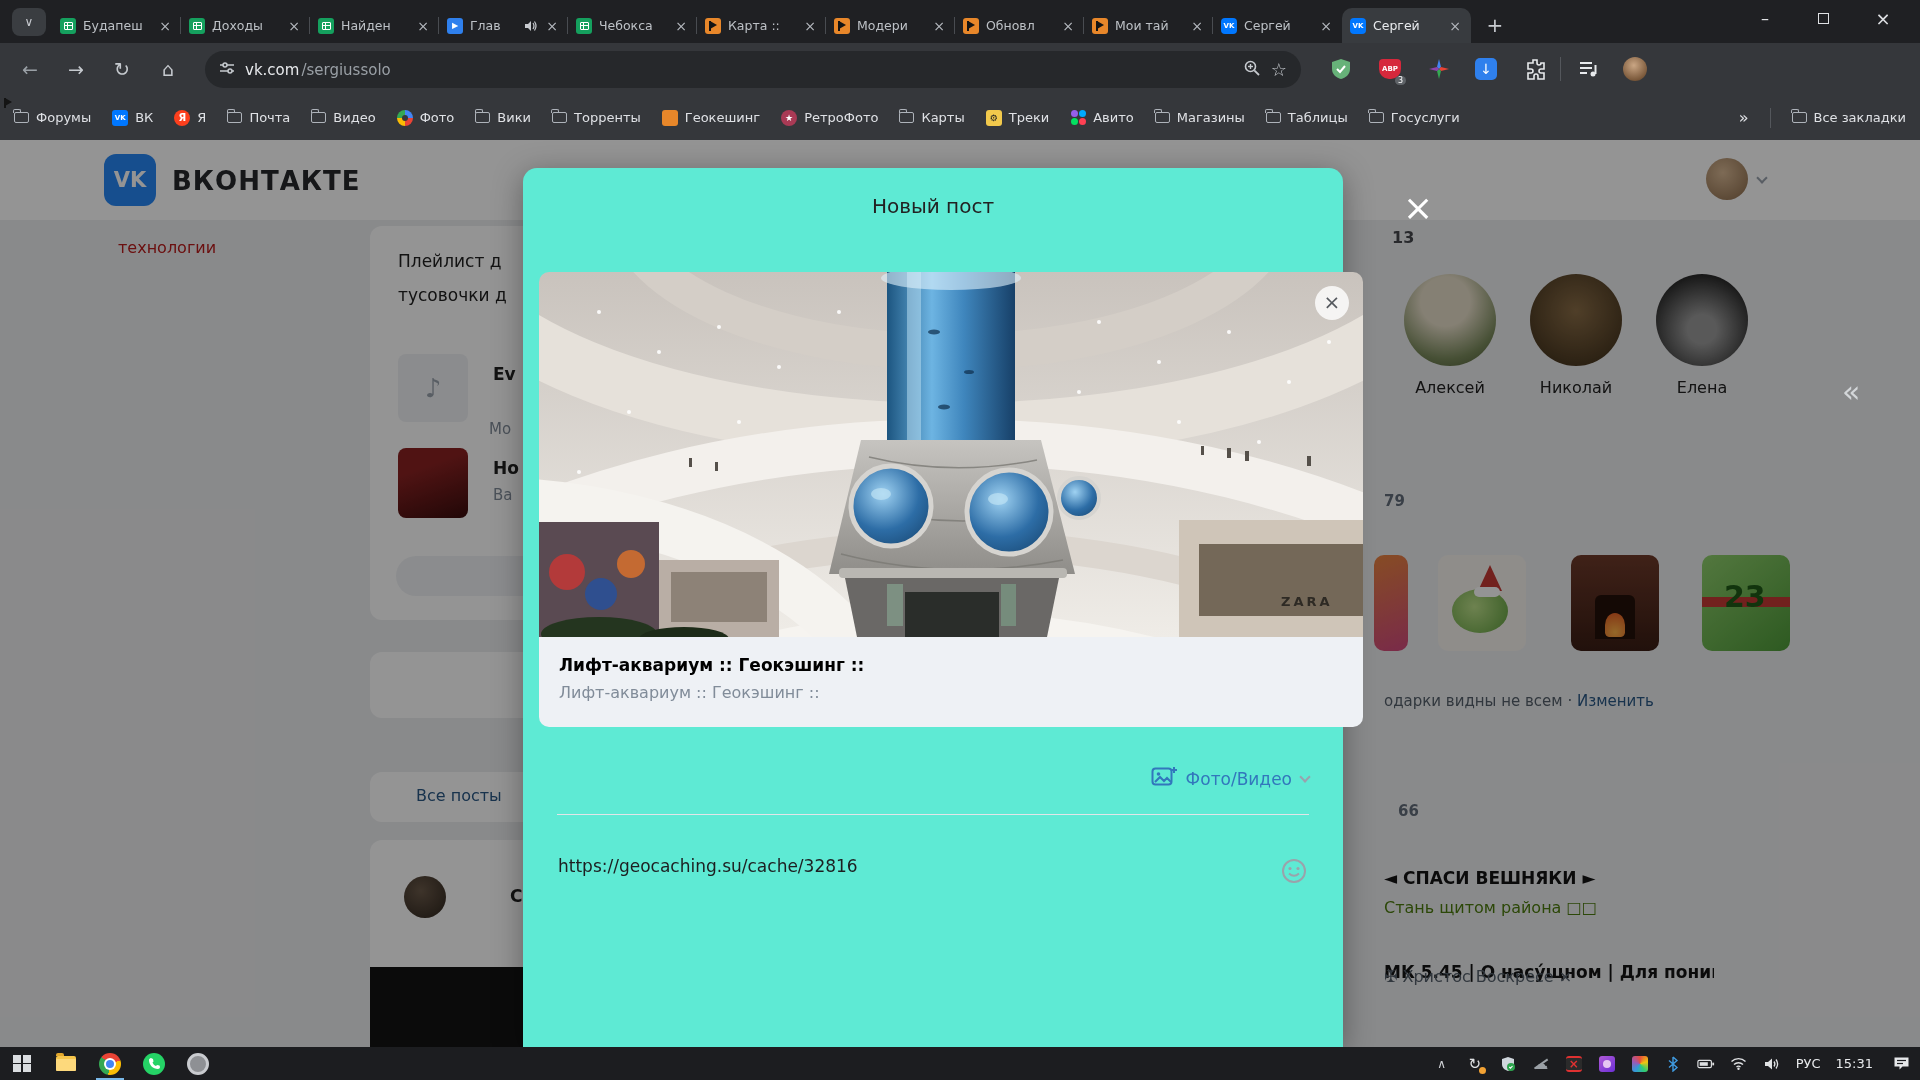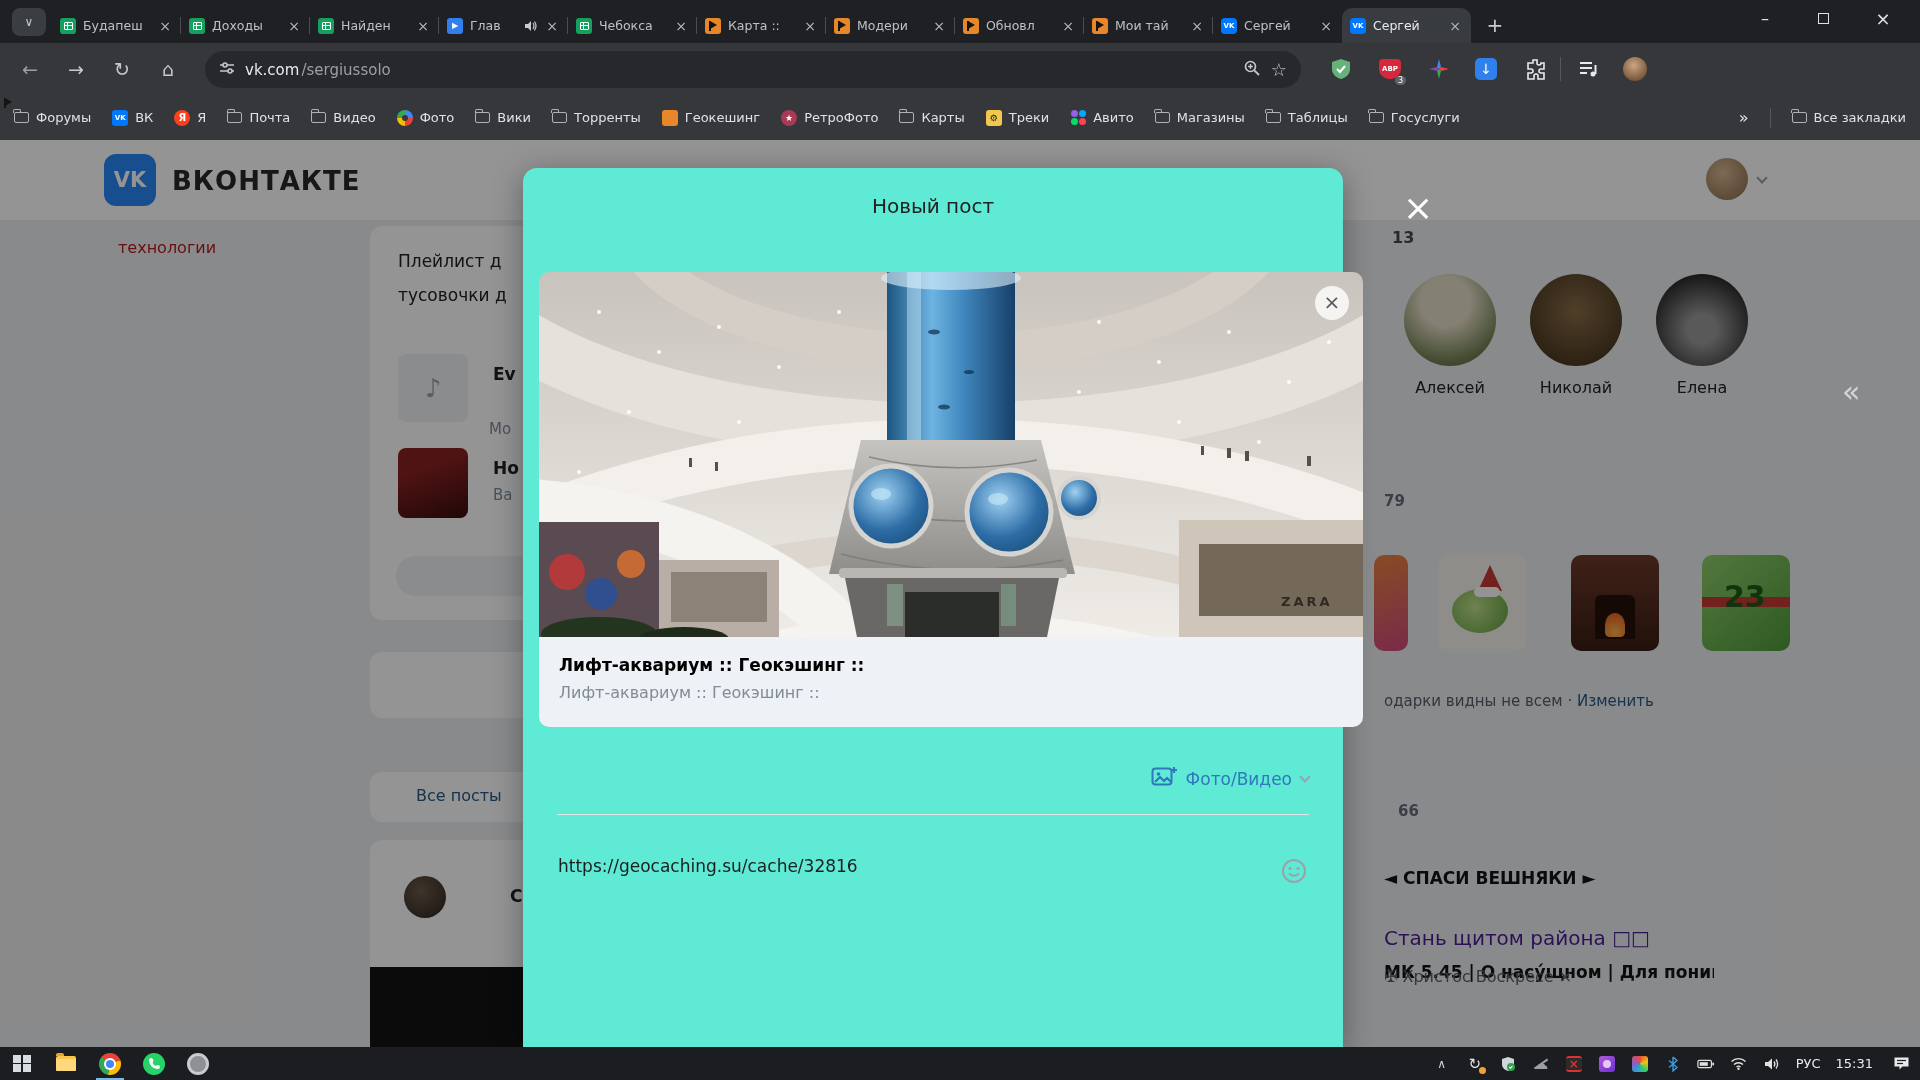--- a/index.html
+++ b/index.html
@@ -398,21 +398,21 @@
     <div class="gift" style="left:1702px;background:linear-gradient(140deg,#8fce6c,#4f9b3a);">
       <div style="position:absolute;left:0;top:42px;width:88px;height:10px;background:#c43a35;"></div>
       <div style="position:absolute;left:22px;top:24px;font-weight:bold;font-size:30px;color:#1f5a18;">23</div>
     </div>
 
     <div class="rightcol-txt" style="top:552px;font-size:15px;color:#55606b;"><span>одарки видны не всем ·</span> <span style="color:#2a5885;">Изменить</span></div>
 
     <div class="rightcol-txt" style="left:1398px;top:662px;font-weight:bold;font-size:15px;color:#626d7a;">66</div>
 
     <div class="rightcol-txt" style="top:728px;font-weight:bold;font-size:17px;color:#141414;">◄ СПАСИ ВЕШНЯКИ ►</div>
-    <div class="rightcol-txt" style="top:758px;font-size:20px;color:#4c1d95;margin-top:28px;">Стань щитом района □□</div>
+    <div class="rightcol-txt" style="top:758px;font-size:16px;color:#4d7c0f;">Стань щитом района □□</div>
     <div class="rightcol-txt" style="top:822px;font-weight:bold;font-size:17px;color:#141414;width:330px;white-space:nowrap;overflow:hidden;">МК 5.45 | О насу́щном | Для понимаю...</div>
     <div class="rightcol-txt" style="top:827px;font-size:16px;color:#55606b;text-align:right;">✠ Христос Воскресе ×</div>
 
     <div class="dim"></div>
 
     <div class="collapse">«</div>
 
     <div class="modal-x">×</div>
 
     <div class="modal">

